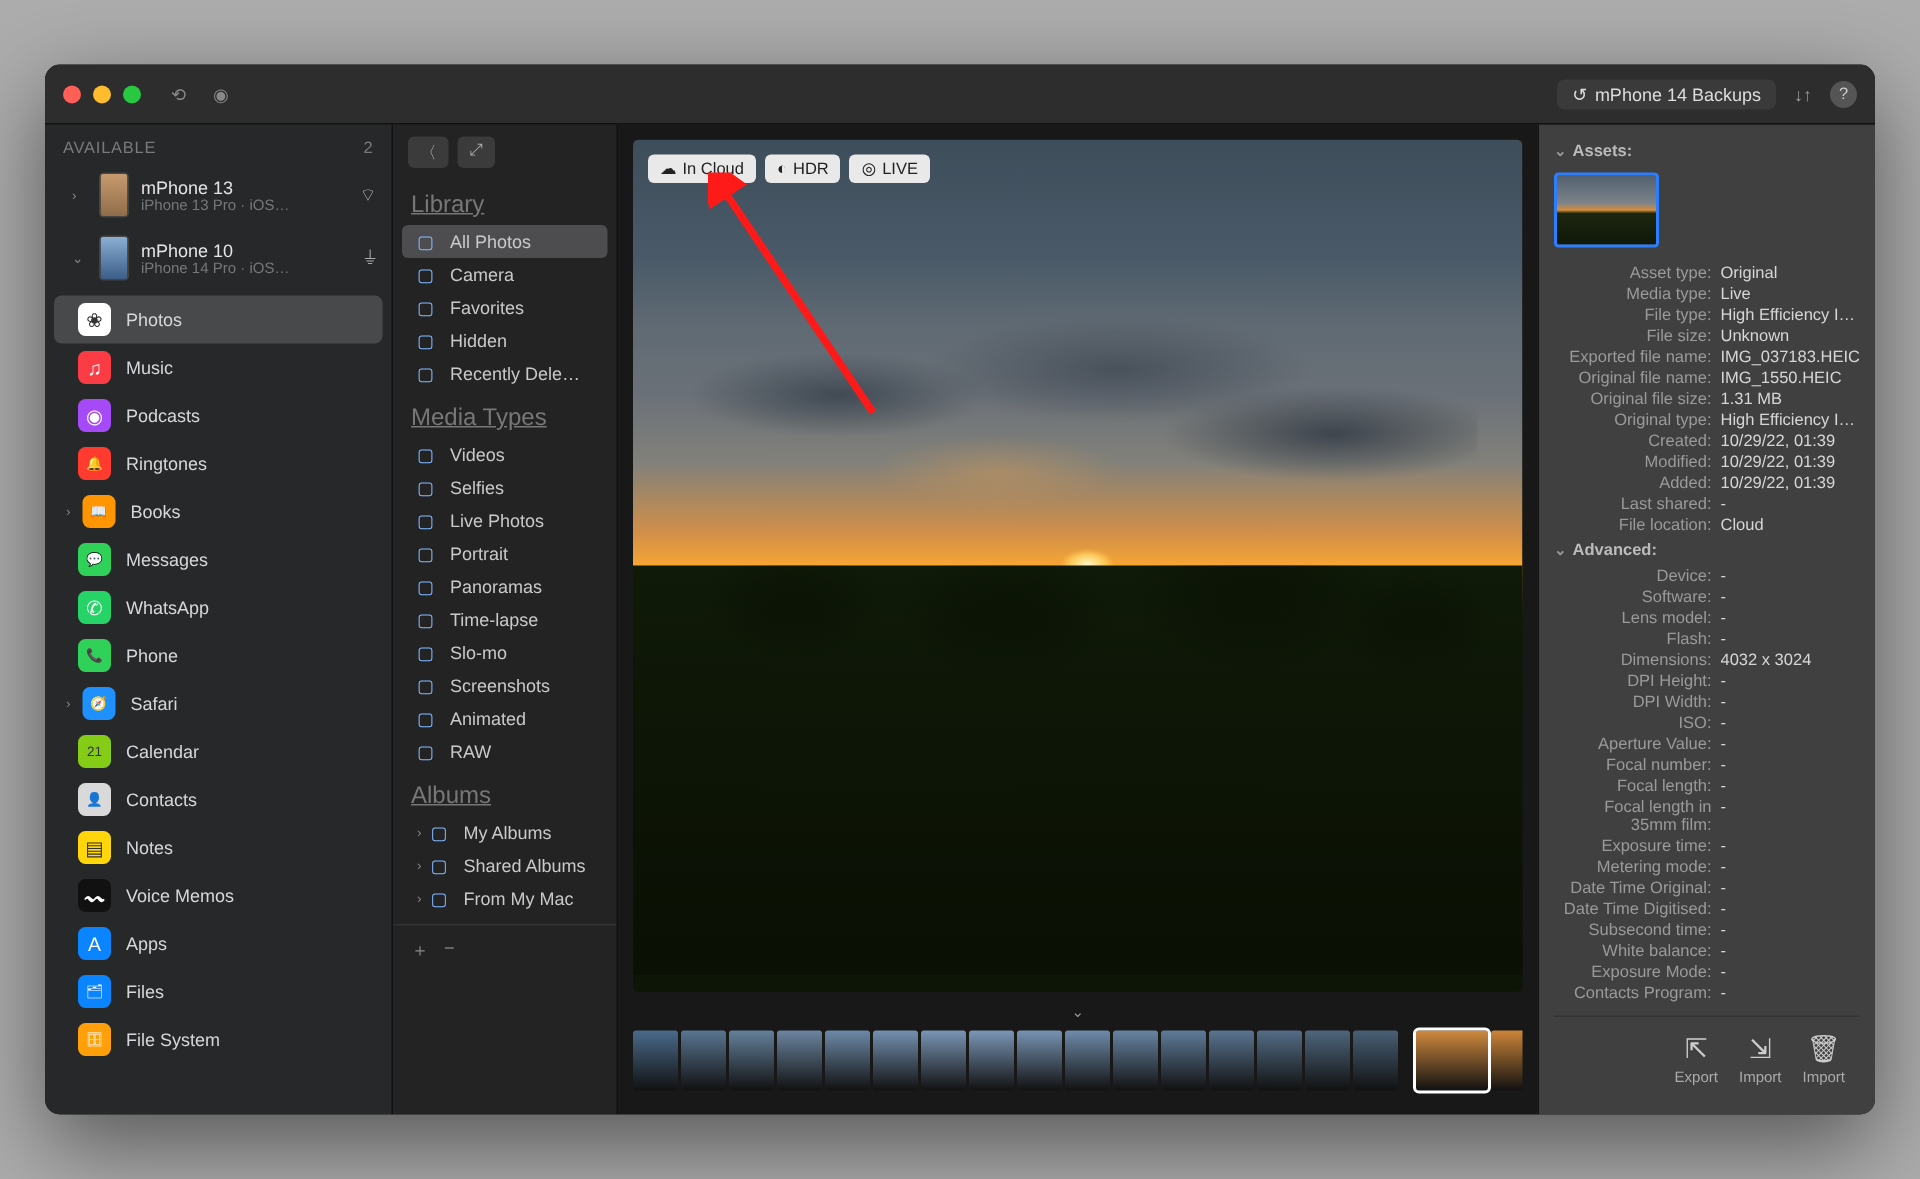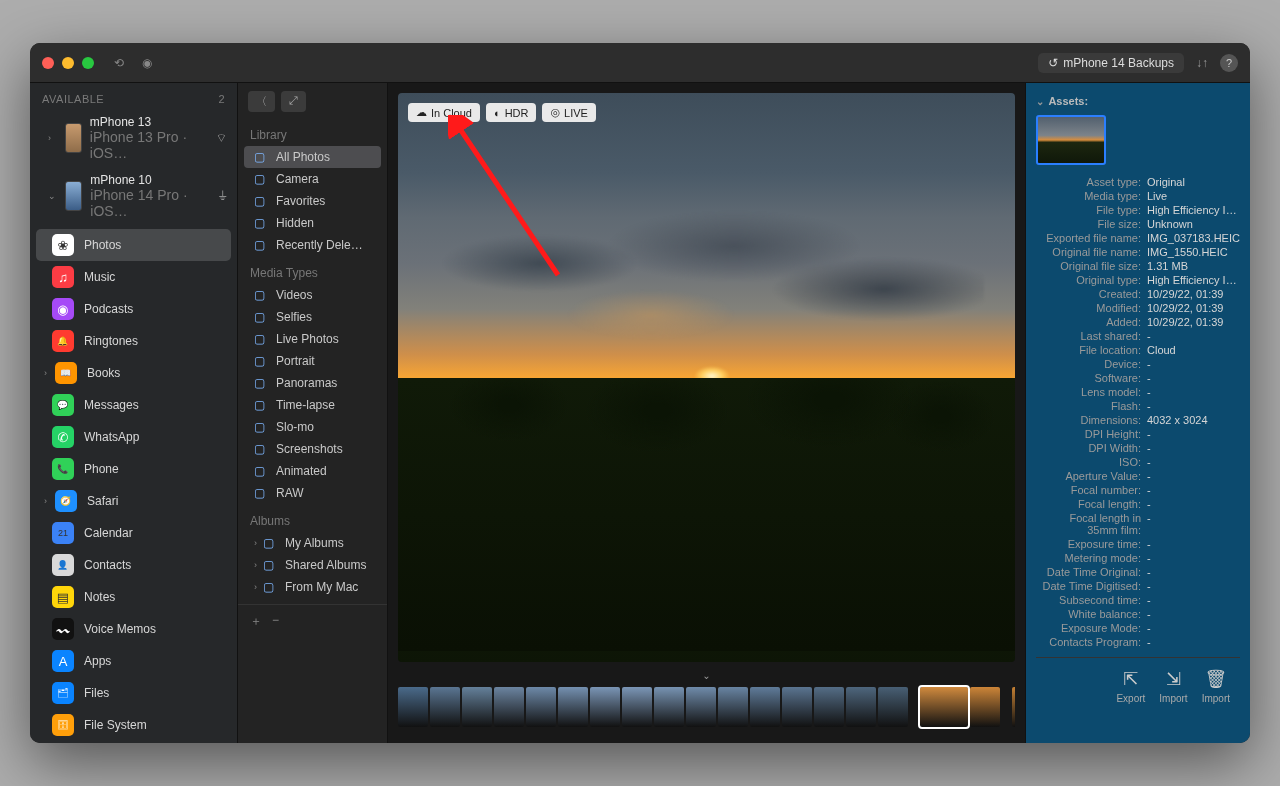--- a/index.html
+++ b/index.html
@@ -7,38 +7,38 @@
 .window { width: 1220px; height: 700px; background: #1e1e1e; border-radius: 10px; overflow: hidden; display: flex; flex-direction: column; box-shadow: 0 20px 60px rgba(0,0,0,.5);}
 .titlebar { height: 40px; background: #2d2d2d; border-bottom: 1px solid #111; display:flex; align-items:center; padding:0 12px; }
 .traffic { display:flex; gap:8px; }
 .dot { width:12px; height:12px; border-radius:50%; }
 .red{background:#ff5f57;} .yellow{background:#febc2e;} .green{background:#28c840;}
 .tb-icons { display:flex; gap:18px; margin-left:20px; color:#888;}
 .tb-right { margin-left:auto; display:flex; gap:12px; align-items:center; color:#999;}
 .tb-btn { background:#3a3a3a; padding:3px 10px; border-radius:5px; font-size:12px; color:#ddd; display:flex; align-items:center; gap:5px;}
 .help{width:18px;height:18px;border-radius:50%;background:#555;color:#ccc;display:flex;align-items:center;justify-content:center;font-size:11px;}
 .body { flex:1; display:flex; overflow:hidden;}
-.sidebar1 { width: 208px; background:#26282a; border-right:1px solid #111; display:flex; flex-direction:column; overflow-y:auto;}
+.sidebar1 { width: 232px; background:#26282a; border-right:1px solid #111; display:flex; flex-direction:column; overflow-y:auto;}
 .avlabel { padding:10px 12px 4px; color:#7a7a7a; font-size:11px; letter-spacing:.5px; display:flex; justify-content:space-between;}
 .device { display:flex; align-items:center; padding:6px 10px 6px 18px; gap:8px; }
 .chev { width:10px; color:#888; font-size:9px;}
 .phone-ic { width:20px; height:30px; border-radius:3px; background:linear-gradient(#c79a6e,#8f6d4a); border:1px solid #444;}
 .phone-ic.blue{background:linear-gradient(#8aaed4,#3b5d87);}
 .dev-name{color:#e4e4e4;font-size:12px;}
-.dev-sub{color:#777;font-size:14px;}
+.dev-sub{color:#777;font-size:10px;}
 .wifi{margin-left:auto;color:#aaa;}
 .apps { padding:4px 6px;}
 .app-row { display:flex; align-items:center; gap:10px; padding:5px 8px; border-radius:5px; color:#d7d7d7; font-size:12px;}
 .app-row.active{background:#47494b;}
 .app-ic{width:22px;height:22px;border-radius:5px;display:flex;align-items:center;justify-content:center;font-size:13px;color:#fff;}
 .arr{color:#888;font-size:9px;margin-right:-2px;}
 .sidebar2 { width: 150px; background:#232323; border-right:1px solid #111; padding:8px 0; overflow-y:auto;}
 .sb2-controls{display:flex;gap:6px;padding:0 10px 6px;}
 .sb2-btn{background:#3b3b3b;border-radius:4px;padding:3px 8px;color:#aaa;font-size:11px;}
-.sec-head{color:#777;font-size:12px;padding:10px 12px 4px;}
+.sec-head{color:#777;font-size:16px;padding:10px 12px 4px;text-decoration:underline;}
 .lib-row{display:flex;align-items:center;gap:8px;padding:4px 10px;font-size:12px;color:#c9c9c9;border-radius:4px;margin:0 6px;}
 .lib-row.sel{background:#4d4d50;}
 .lib-ic{width:14px;color:#7fb7ff;}
 .sb2-foot{padding:8px 12px;color:#888;display:flex;gap:10px;border-top:1px solid #333;margin-top:6px;}
 .main{flex:1;background:#181818;display:flex;flex-direction:column;overflow:hidden;}
 .photo-area{flex:1;margin:10px;border-radius:4px;overflow:hidden;position:relative;background:#111;}
 .sunset{position:absolute;inset:0;background:
  linear-gradient(to bottom,
    #3e4d5a 0%, #4a5a68 14%, #606a73 22%, #6b7178 30%,
    #82817a 38%, #cf8f4a 46%, #f7a534 50%, #5a4321 54%,
@@ -60,21 +60,21 @@
   radial-gradient(ellipse 90px 60px at 88% 14%, #0b1405 10%, transparent 60%),
   linear-gradient(#101a08,#0a1004);
 }
 .sun-spot{position:absolute;left:48%;top:48%;width:36px;height:20px;border-radius:50%;background:radial-gradient(#fff7d0,#ffcf60 40%,transparent 70%);filter:blur(1px);}
 .badges{position:absolute;top:10px;left:10px;display:flex;gap:6px;z-index:5;}
 .badge{background:#e9e9e9;color:#222;font-size:11px;font-weight:500;padding:3px 8px;border-radius:4px;display:flex;align-items:center;gap:4px;}
 .arrow{position:absolute;top:22px;left:50px;z-index:6;}
 .filmstrip{height:52px;margin:0 10px 10px;display:flex;gap:2px;overflow:hidden;align-items:center;}
 .thumb{flex:0 0 30px;height:40px;border-radius:2px;}
 .collapser{text-align:center;color:#999;font-size:10px;margin-top:-2px;}
-.inspector{width:225px;background:#0c4a6e;border-left:1px solid #111;padding:8px 10px;overflow-y:auto;font-size:11px;}
+.inspector{width:225px;background:#404040;border-left:1px solid #111;padding:8px 10px;overflow-y:auto;font-size:11px;}
 .ins-sec{color:#bbb;font-weight:600;padding:4px 0;display:flex;align-items:center;gap:4px;}
 .ins-sec::before{content:"⌄";font-size:10px;color:#999;}
 .asset-th{width:70px;height:50px;border:2px solid #2b7fff;border-radius:3px;margin:4px 0 10px;background:linear-gradient(#52606e 0%,#7c838a 40%,#d98d3c 50%,#1c260f 55%,#10180a 100%);}
 .kv{display:flex;padding:1px 0;gap:6px;}
 .kv .k{width:105px;text-align:right;color:#9a9a9a;}
 .kv .v{color:#d6d6d6;flex:1;white-space:nowrap;overflow:hidden;text-overflow:ellipsis;}
 .ins-actions{display:flex;gap:14px;justify-content:flex-end;padding:10px;color:#aaa;font-size:10px;border-top:1px solid #333;margin-top:8px;}
 .act{display:flex;flex-direction:column;align-items:center;gap:3px;}
 .act-ic{font-size:18px;color:#ccc;}
 ::-webkit-scrollbar{width:0;height:0;}
@@ -172,21 +172,21 @@
             <div class="app-ic" style="background:#30d158;color:#fff;font-size:9px">📞</div>
      <span>Phone</span>
           </div>
           <div class="app-row">
             <span class="arr">›</span>
             <div class="app-ic" style="background:#1e90ff;color:#fff;font-size:9px">🧭</div>
      <span>Safari</span>
           </div>
           <div class="app-row">
             <span class="arr"></span>
-            <div class="app-ic" style="background:#3b82f6;color:#333;font-size:9px">21</div>
+            <div class="app-ic" style="background:#84cc16;color:#333;font-size:9px">21</div>
      <span>Calendar</span>
           </div>
           <div class="app-row">
             <span class="arr"></span>
             <div class="app-ic" style="background:#d9d9d9;color:#333;font-size:9px">👤</div>
      <span>Contacts</span>
           </div>
           <div class="app-row">
             <span class="arr"></span>
             <div class="app-ic" style="background:#ffd60a;color:#333;font-size:13px">▤</div>
@@ -411,20 +411,21 @@
           </div>
           <div class="kv">
             <div class="k">Last shared:</div>
             <div class="v">-</div>
           </div>
           <div class="kv">
             <div class="k">File location:</div>
             <div class="v">Cloud</div>
           </div>
         </div>
+      <div class="ins-sec">Advanced:</div>
       <div id="advanced-block">
           <div class="kv">
             <div class="k">Device:</div>
             <div class="v">-</div>
           </div>
           <div class="kv">
             <div class="k">Software:</div>
             <div class="v">-</div>
           </div>
           <div class="kv">

